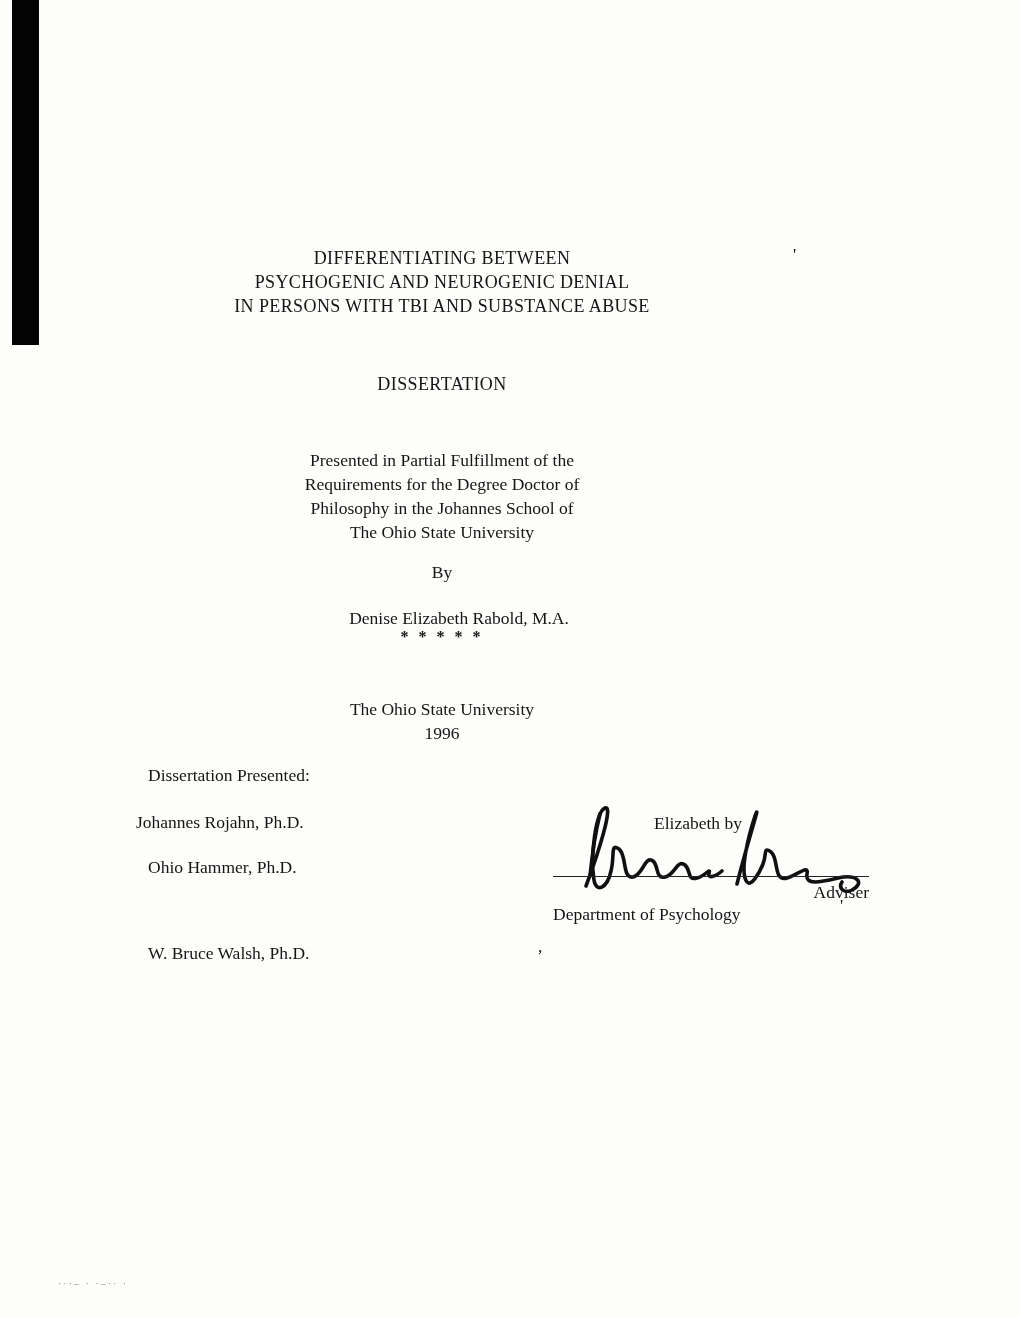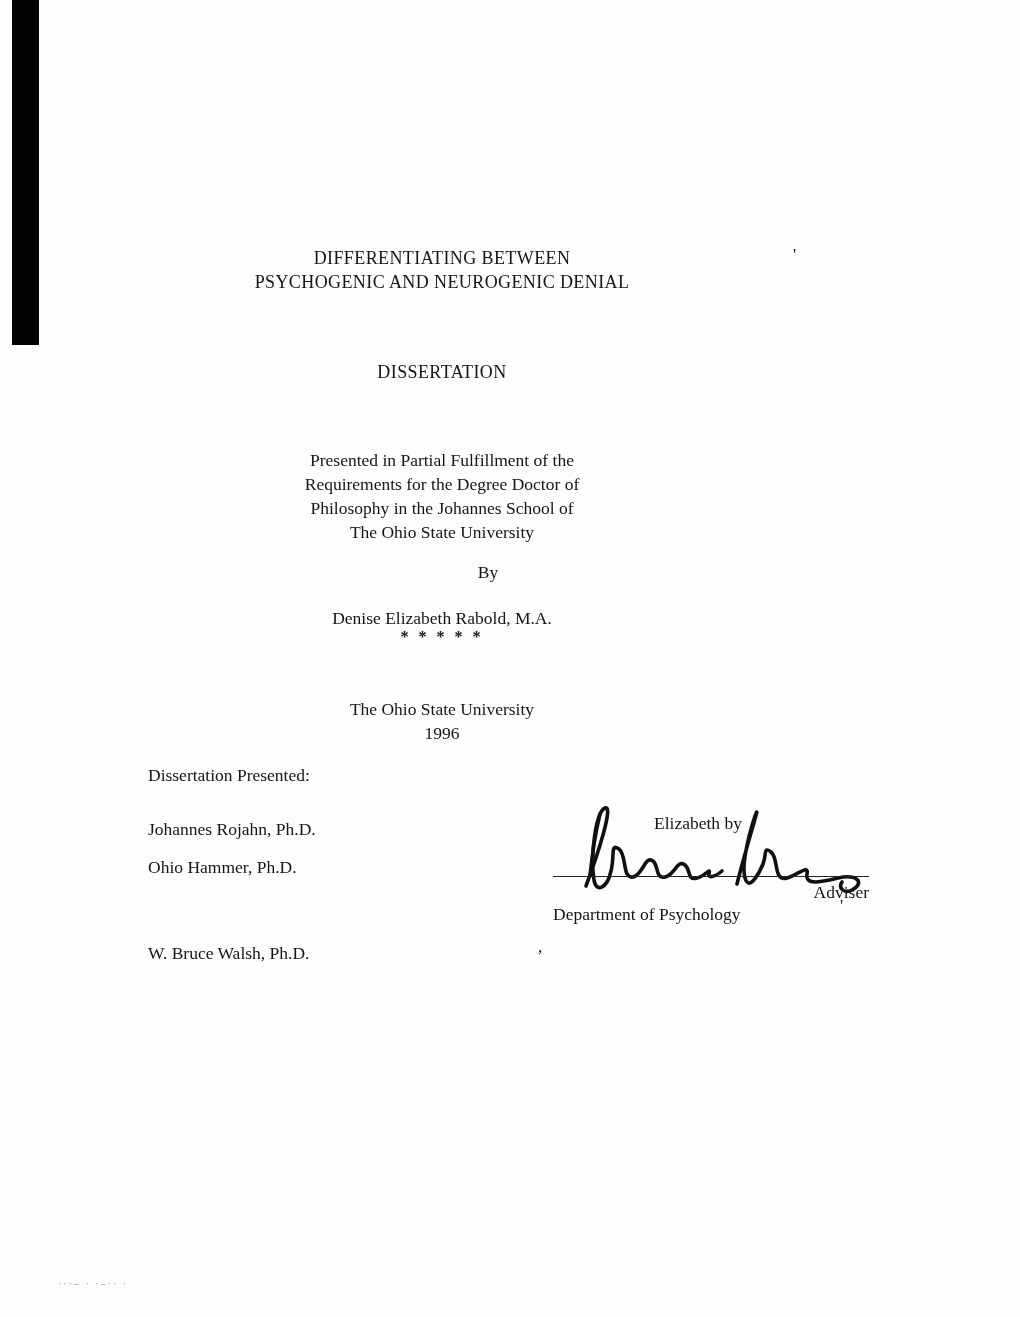--- a/index.html
+++ b/index.html
@@ -38,41 +38,42 @@
 
 <div class="page">
 
   <div class="scan-bar"></div>
 
   <div class="abs body-line" style="left:793px; top:242px;">'</div>
 
   <div class="abs centered" style="top:246px;">
     <div class="title-line">DIFFERENTIATING BETWEEN</div>
     <div class="title-line">PSYCHOGENIC AND NEUROGENIC DENIAL</div>
+    <div class="title-line">IN PERSONS WITH TBI AND SUBSTANCE ABUSE</div>
   </div>
 
-  <div class="abs centered title-line" style="top:360px;">DISSERTATION</div>
+  <div class="abs centered title-line" style="top:372px;">DISSERTATION</div>
 
   <div class="abs centered" style="top:448px;">
     <div class="body-line">Presented in Partial Fulfillment of the</div>
     <div class="body-line">Requirements for the Degree Doctor of</div>
     <div class="body-line">Philosophy in the Johannes School of</div>
     <div class="body-line">The Ohio State University</div>
   </div>
 
-  <div class="abs centered body-line" style="top:560px;margin-left:46px;">By</div>
+  <div class="abs centered body-line" style="top:560px;">By</div>
 
-  <div class="abs centered body-line" style="top:606px;">Denise Elizabeth Rabold, M.A.</div>
+  <div class="abs centered body-line" style="top:606px;margin-left:17px;">Denise Elizabeth Rabold, M.A.</div>
   <div class="abs centered stars" style="top:628px;">* * * * *</div>
 
   <div class="abs centered body-line" style="top:697px;">The Ohio State University</div>
   <div class="abs centered body-line" style="top:721px;">1996</div>
 
   <div class="abs body-line" style="left:148px; top:763px;">Dissertation Presented:</div>
-  <div class="abs body-line" style="left:148px; top:810px;margin-top:7px;">Johannes Rojahn, Ph.D.</div>
+  <div class="abs body-line" style="left:136px; top:810px;">Johannes Rojahn, Ph.D.</div>
   <div class="abs body-line" style="left:148px; top:855px;">Ohio Hammer, Ph.D.</div>
   <div class="abs body-line" style="left:148px; top:941px;">W. Bruce Walsh, Ph.D.</div>
 
   <div class="abs body-line" style="left:654px; top:811px;">Elizabeth by</div>
 
   <svg class="sig-svg" width="340" height="110" viewBox="0 0 340 110">
     <g fill="none" stroke="#101010" stroke-width="3.6" stroke-linecap="round" stroke-linejoin="round">
       <path d="M46,94 C58,62 74,12 65,16 C56,20 50,62 54,88 C56,101 67,97 71,79
                C75,63 70,51 79,57 C87,63 82,87 93,85 C103,83 105,63 113,69
                C119,74 115,87 125,85 C135,83 137,67 145,73 C151,78 147,89 157,86

